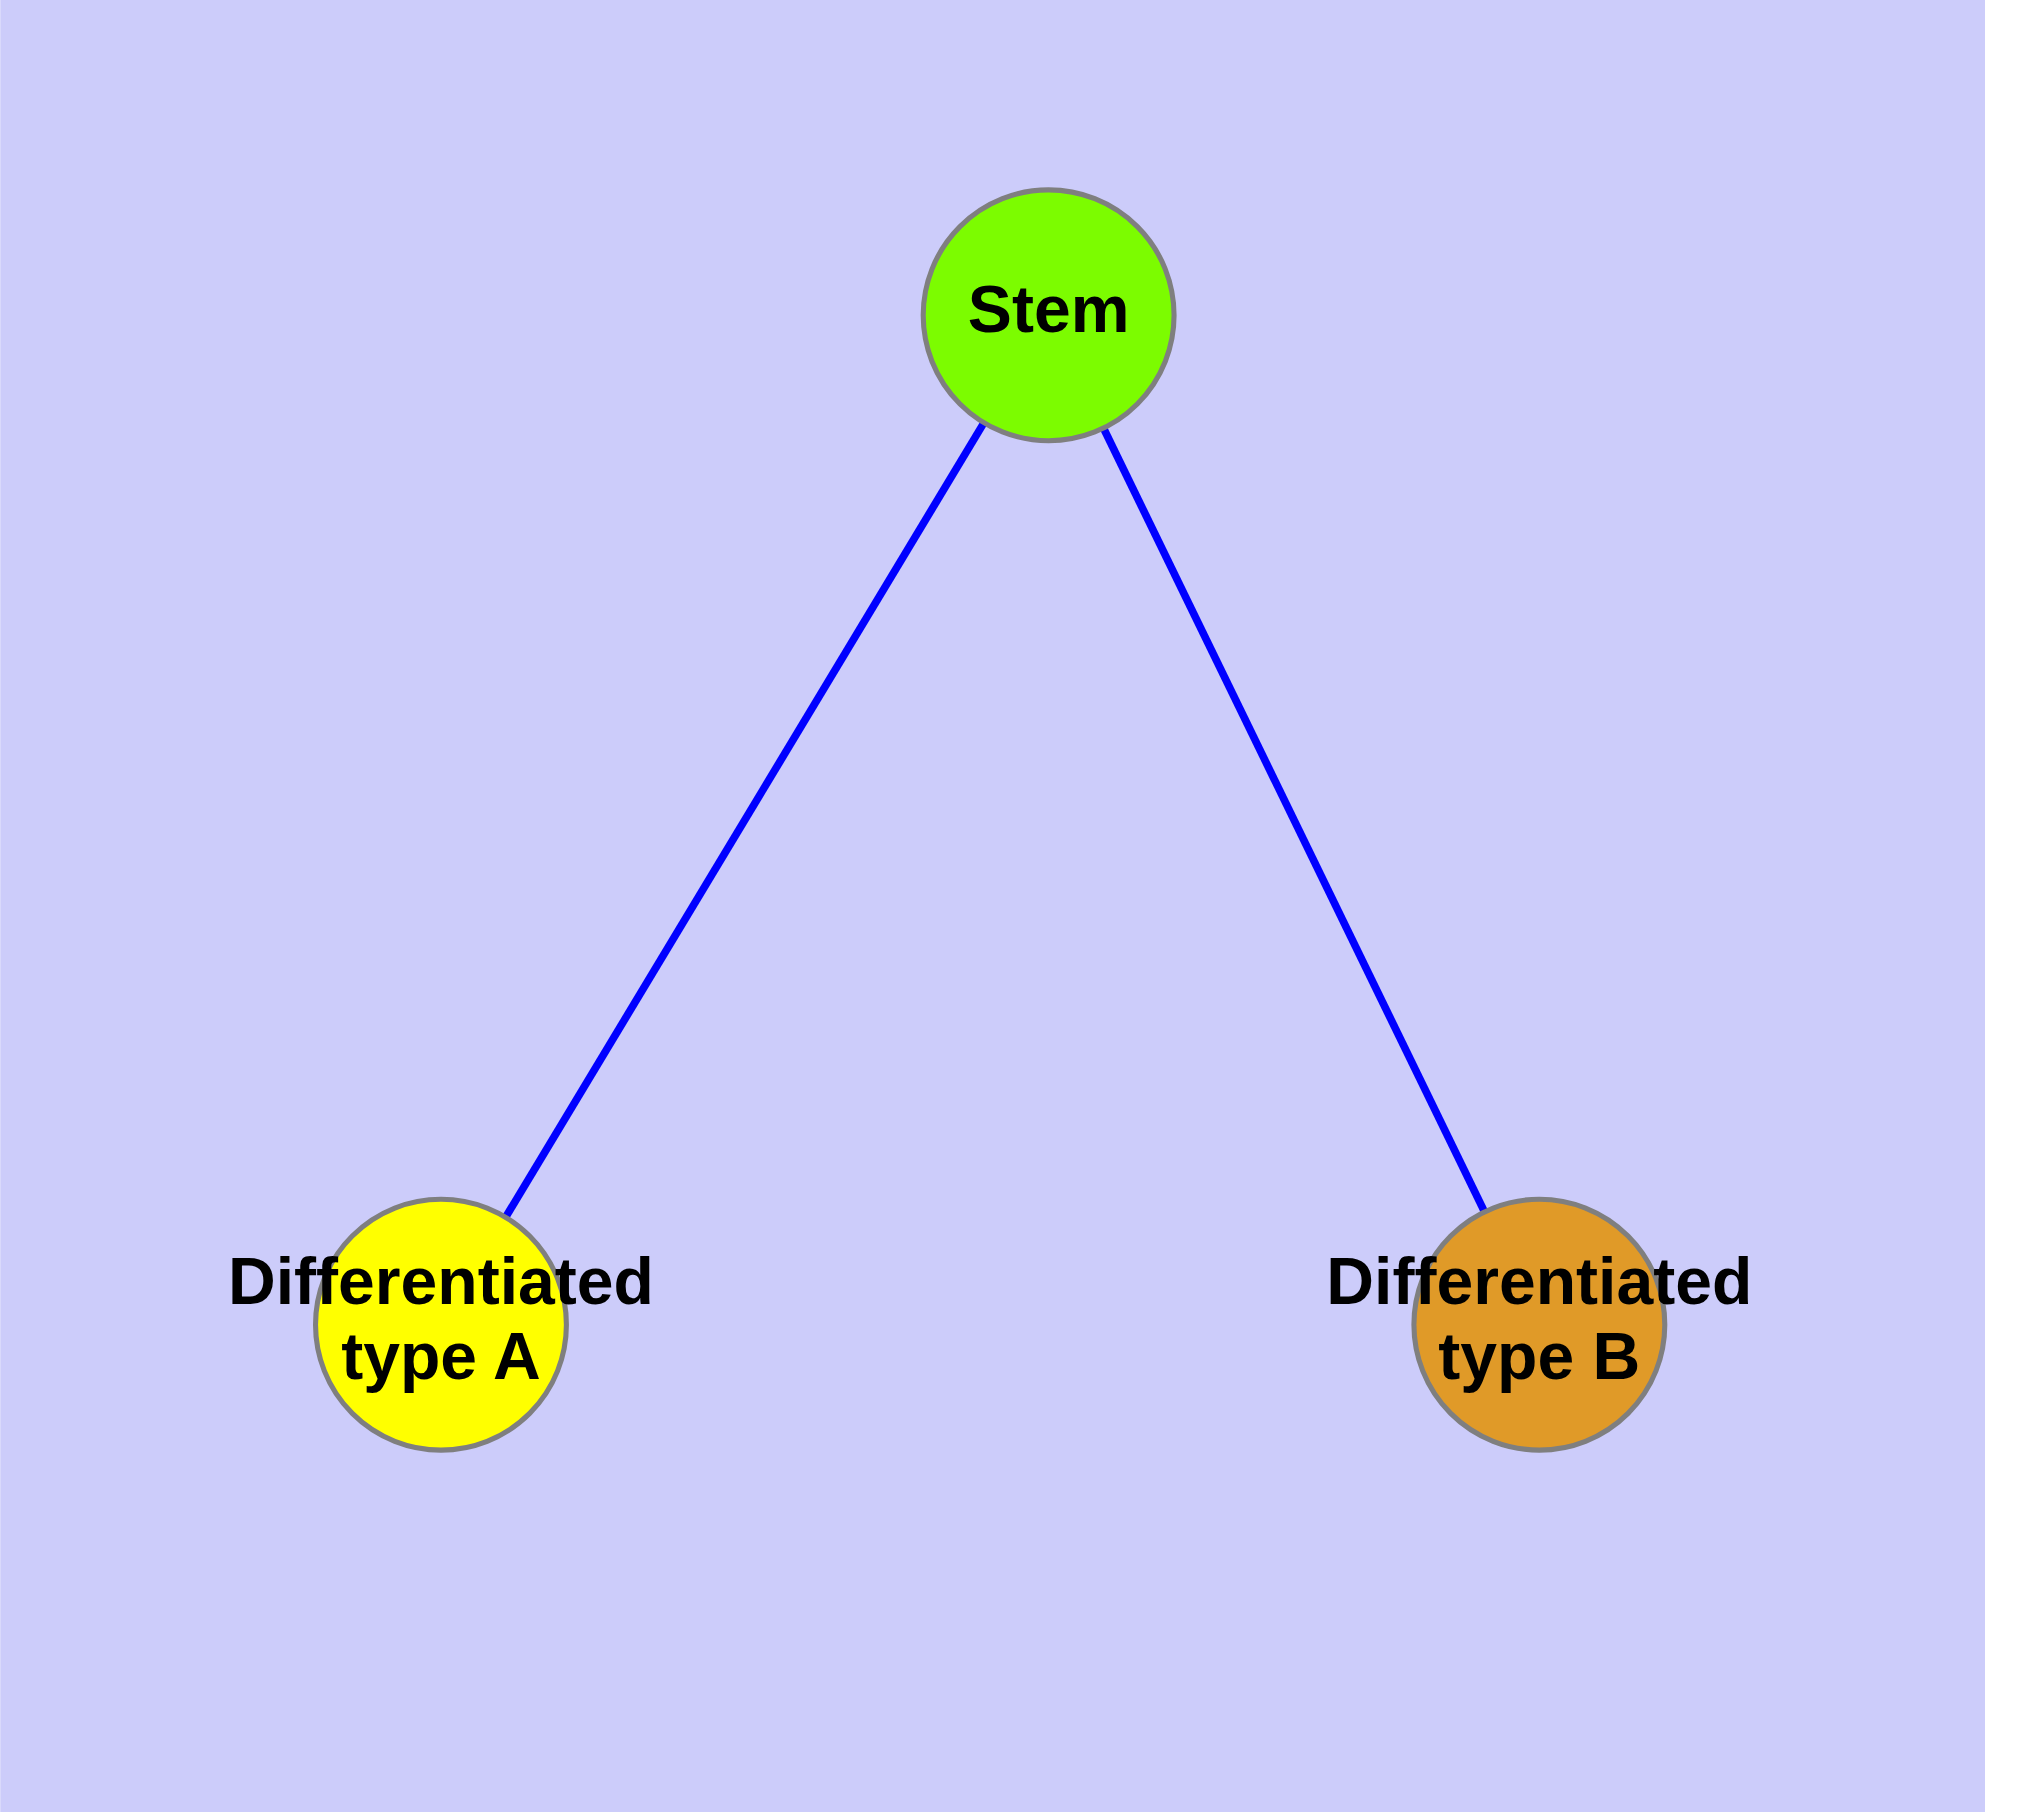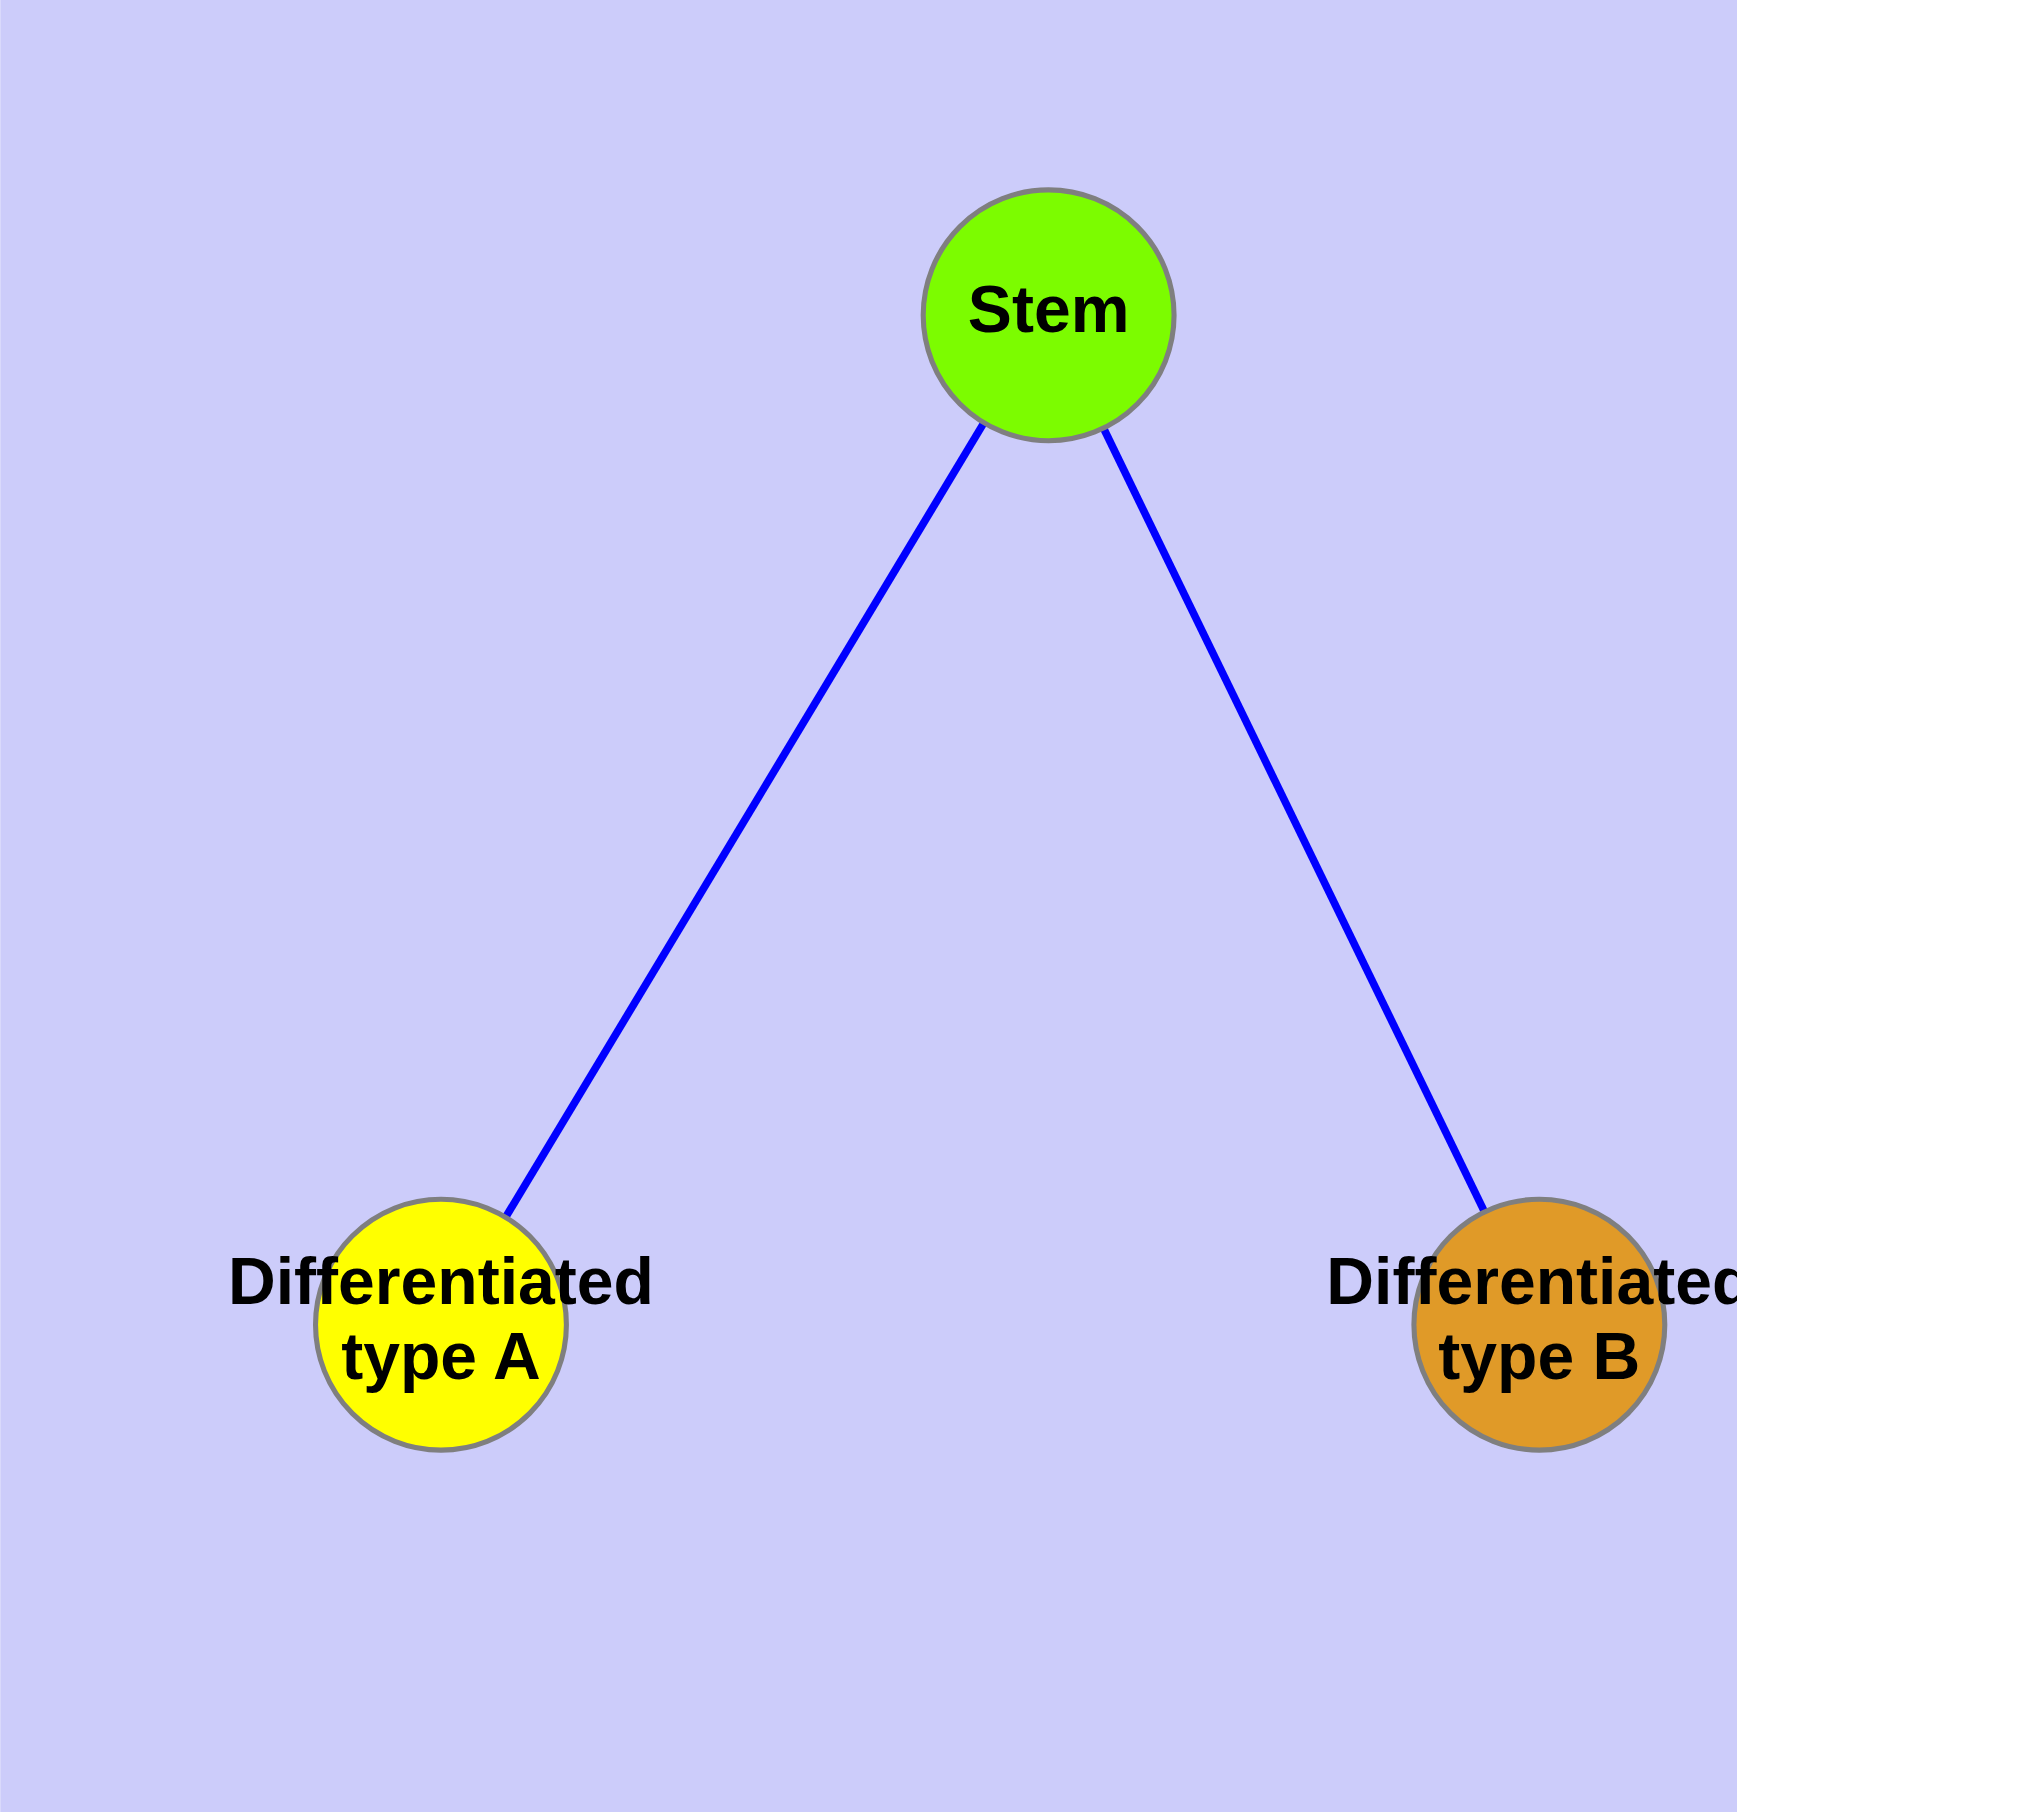--- a/index.html
+++ b/index.html
@@ -6,21 +6,21 @@
   html, body {
     margin: 0;
     padding: 0;
     background: #ffffff;
   }
   body {
     font-family: "Liberation Sans", sans-serif;
   }
   #canvas {
     position: relative;
-    width: 1737px;
+    width: 1985px;
     height: 1812px;
     overflow: hidden;
   }
   #graph-svg {
     position: absolute;
     top: 0;
     left: 0;
     width: 2021px;
     height: 1812px;
     display: block;

